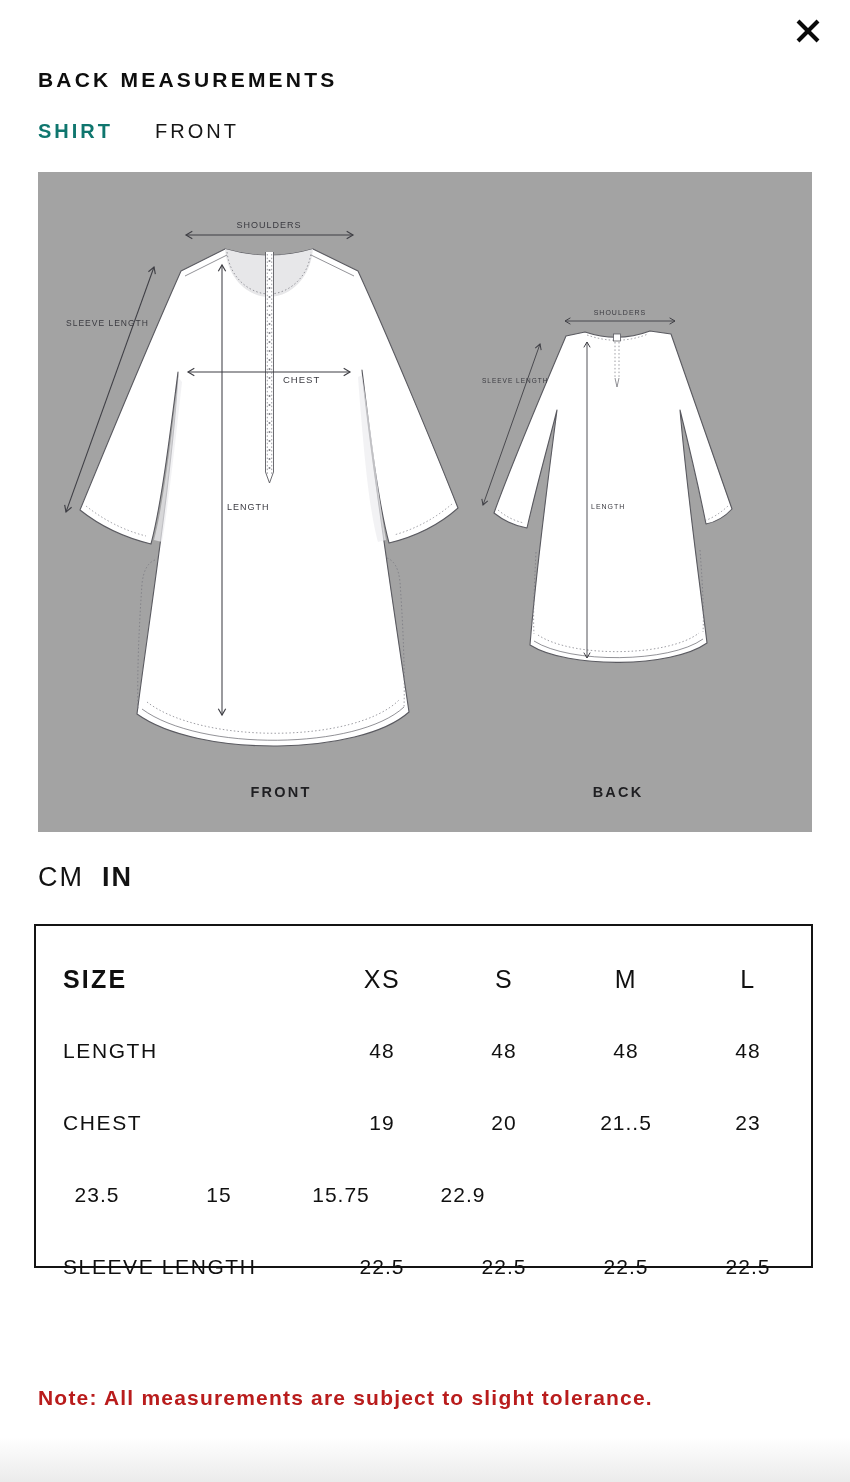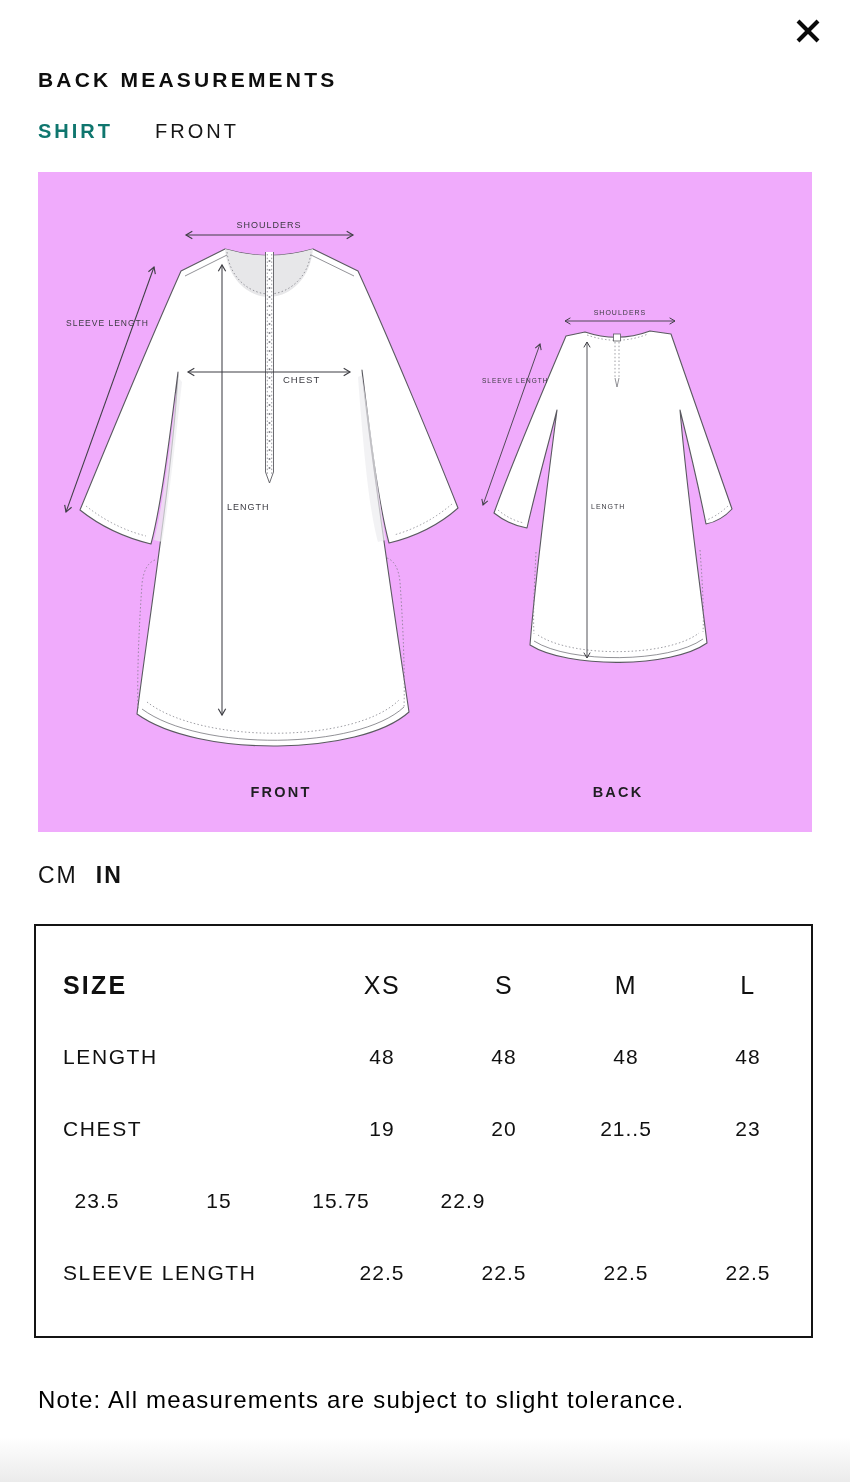--- a/index.html
+++ b/index.html
@@ -19,48 +19,48 @@
     font-size:21px;font-weight:700;letter-spacing:3.2px;color:#0e0e0e;
     white-space:nowrap;
   }
   .item-line{
     position:absolute;left:38px;top:120px;white-space:nowrap;font-size:20px;
   }
   .item-type{font-weight:700;letter-spacing:3px;color:#0f766e;}
   .item-name{font-weight:400;letter-spacing:3px;color:#161616;margin-left:42px;}
   .diagram{
     position:absolute;left:38px;top:172px;width:774px;height:660px;
-    background:#f0abfc;
+    background:#a3a3a3;
   }
   .diagram svg{display:block;}
   .units{
     position:absolute;left:38px;top:862px;display:flex;gap:18px;align-items:baseline;
-    font-size:23px;
+    font-size:27px;
   }
   .unit{cursor:pointer;letter-spacing:2px;color:#121212;}
   .unit.cm{font-weight:400;}
   .unit.in{font-weight:700;}
   .size-table{
-    position:absolute;left:34px;top:924px;width:779px;height:414px;
+    position:absolute;left:34px;top:924px;width:779px;height:344px;
     box-sizing:border-box;border:2px solid #141414;background:#fff;
-    padding-top:23px;
+    padding-top:17px;
   }
   .t-row{display:flex;align-items:center;height:72px;}
   .t-label{
     width:285px;box-sizing:border-box;padding-left:27px;
     font-size:21px;letter-spacing:1.6px;color:#101010;white-space:nowrap;
   }
   .t-row.header .t-label{font-size:25px;font-weight:700;letter-spacing:2.2px;}
   .t-val{
     width:122px;text-align:center;font-size:21px;letter-spacing:1px;color:#101010;
   }
   .t-row.header .t-val{font-size:25px;font-weight:400;letter-spacing:1.5px;}
   .note{
     position:absolute;left:38px;top:1386px;
-    font-size:24px;letter-spacing:1.2px;color:#000000;white-space:nowrap;
+    font-size:21px;letter-spacing:1.2px;color:#b91c1c;white-space:nowrap;font-weight:bold;
   }
   .bottom-fade{
     position:absolute;left:0;top:1437px;width:850px;height:45px;
     background:linear-gradient(180deg, rgba(245,245,245,0) 0%, #ebebeb 100%);
     pointer-events:none;
   }
   
   .outline{fill:#ffffff;stroke:#5a5a60;stroke-width:1.1;stroke-linejoin:round;}
   .thin{fill:none;stroke:#63636a;stroke-width:0.7;}
   .dot{fill:none;stroke:#74747c;stroke-width:0.7;stroke-dasharray:1.5 2.2;}

